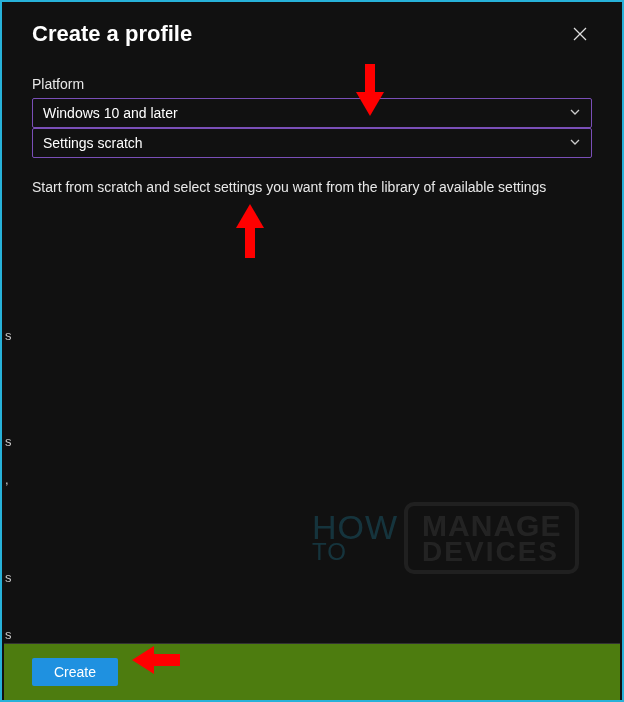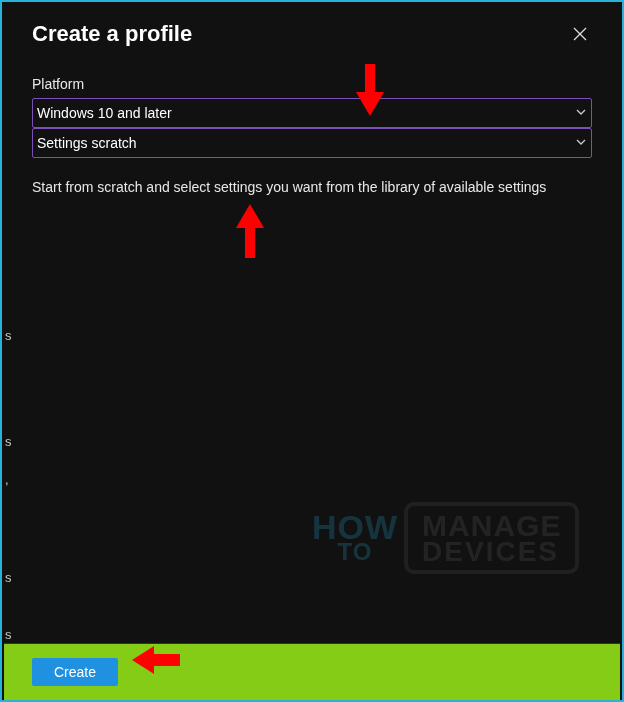--- a/index.html
+++ b/index.html
@@ -57,42 +57,42 @@
     }
     .dropdown {
       width: 100%;
       border: 1px solid #7a4fb8;
       background: #111;
       color: #fff;
       height: 30px;
       display: flex;
       align-items: center;
       justify-content: space-between;
-      padding: 0 4px;
+      padding: 0 10px;
       cursor: pointer;
       border-radius: 2px;
       font-size: 14px;
     }
     .dropdown .chevron {
       color: #ccc;
     }
     .description {
       font-size: 14px;
       color: #e8e8e8;
       margin-top: 20px;
       line-height: 1.4;
     }
     .footer {
       position: absolute;
       bottom: 0;
       left: 2px;
       right: 2px;
       border-top: 1px solid #333;
       padding: 14px 28px;
-      background: #84cc16;
+      background: #4d7c0f;
     }
     .create-btn {
       background: #1f91e0;
       color: #fff;
       border: none;
       padding: 6px 22px;
       font-size: 14px;
       cursor: pointer;
       border-radius: 2px;
     }
@@ -121,23 +121,23 @@
       position: absolute;
       left: 310px;
       top: 500px;
       opacity: 0.22;
       display: flex;
       align-items: center;
       gap: 6px;
     }
     .wm-left {
       font-family: Arial, sans-serif;
-      font-weight: 700;
+      font-weight: 400;
       line-height: 0.85;
-      text-align: center;
+      text-align: left;
     }
     .wm-how {
       color: #27b2d9;
       font-size: 34px;
       letter-spacing: 1px;
     }
     .wm-to {
       color: #27b2d9;
       font-size: 24px;
       letter-spacing: 1px;

